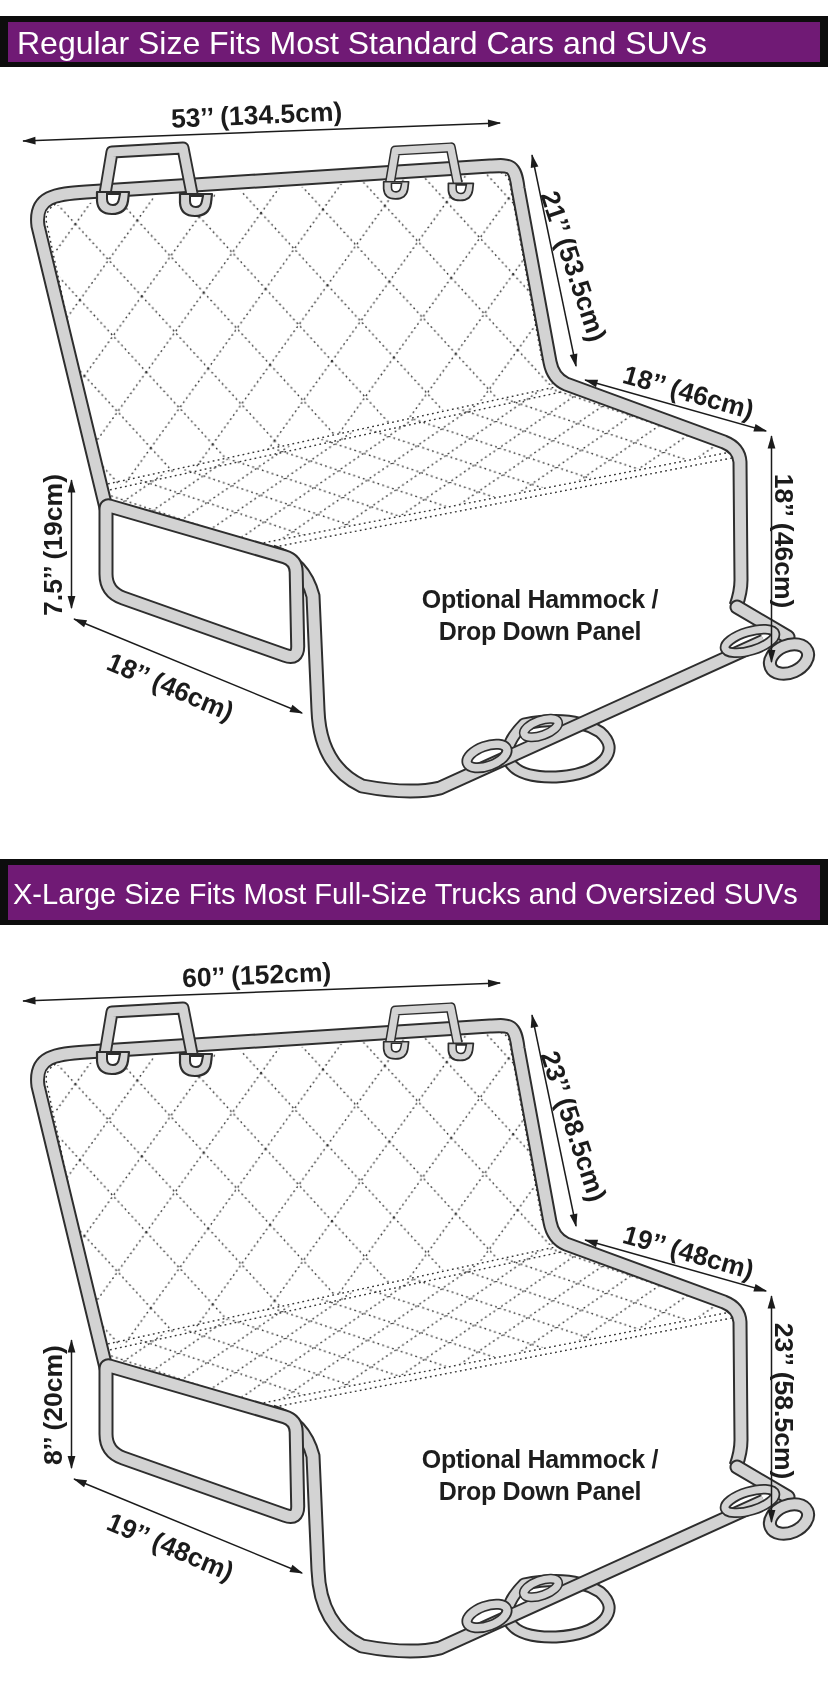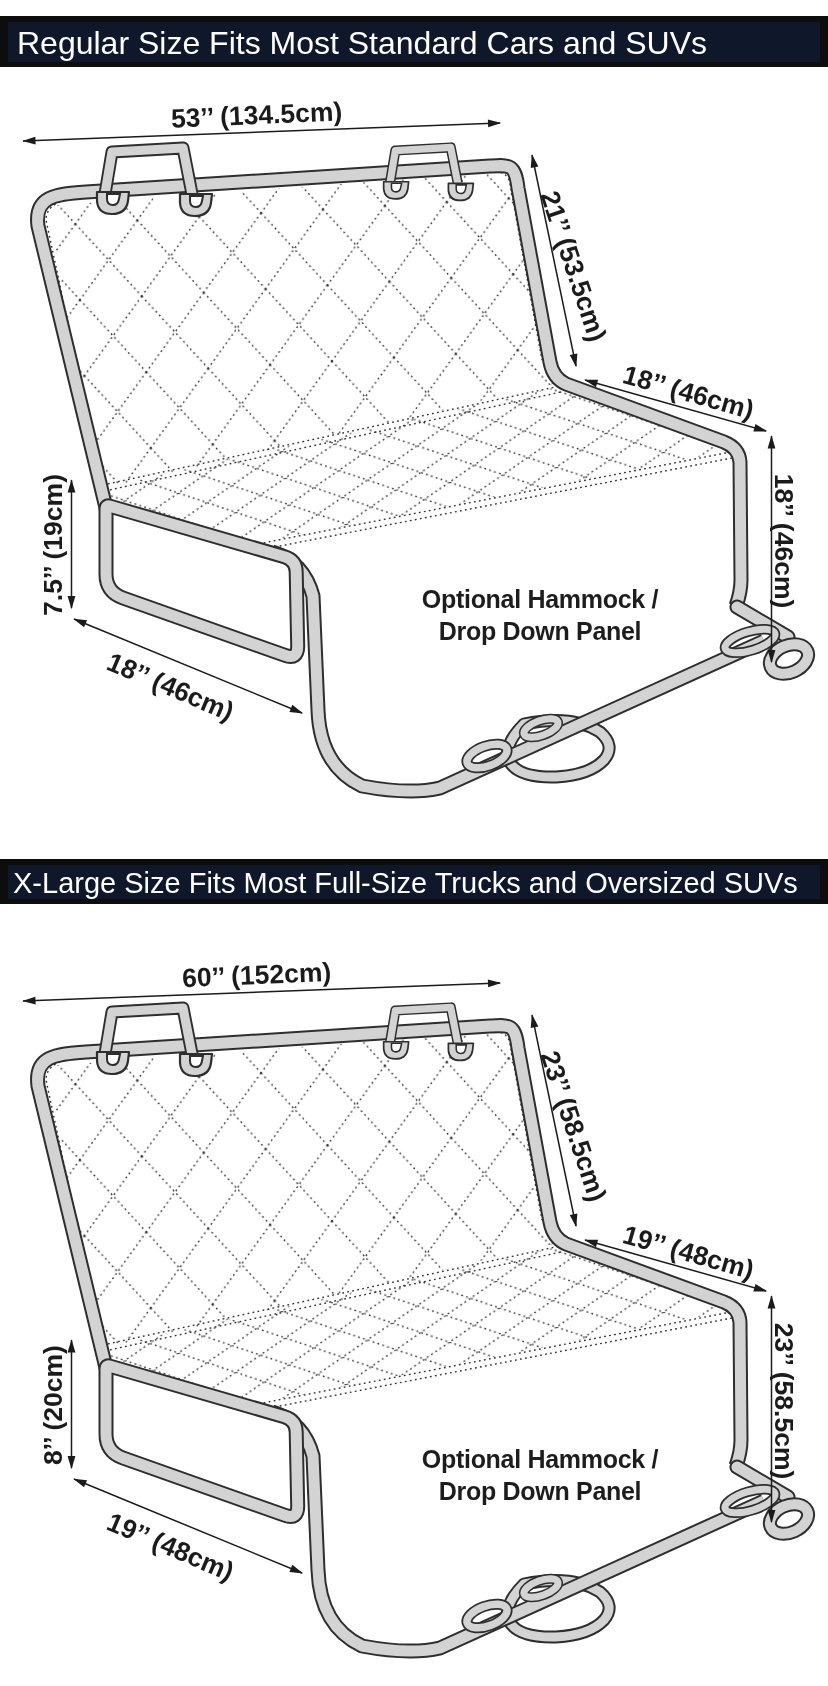--- a/index.html
+++ b/index.html
@@ -1,31 +1,31 @@
 <!DOCTYPE html>
 <html><head><meta charset="utf-8">
 <style>
 html,body{margin:0;padding:0;background:#ffffff;width:828px;height:1686px;overflow:hidden;}
 .hdr{position:absolute;left:0;width:828px;background:#0d0d0d;
   font-family:"Liberation Sans",sans-serif;color:#ffffff;}
-.hdr span{position:absolute;top:6px;bottom:5px;left:8px;right:8px;background:#0f172a;
+.hdr span{position:absolute;top:6px;bottom:5px;left:8px;right:8px;background:#701a75;
   display:flex;align-items:center;padding-left:9px;white-space:nowrap;text-align:center;}
 .lab{font-family:"Liberation Sans",sans-serif;font-weight:bold;font-size:26.5px;
   fill:#1b1b1b;text-anchor:middle;}
 .opt{font-family:"Liberation Sans",sans-serif;font-size:25px;font-weight:bold;letter-spacing:-0.3px;fill:#1d1d1d;text-anchor:middle;}
 .dim{stroke:#1b1b1b;stroke-width:1.5;}
 .dot{fill:none;stroke:#333333;stroke-width:1.4;stroke-dasharray:1.8 3.3;}
 </style></head>
 <body>
 
 <div class="hdr" style="top:16px;height:51px">
     <span style="font-size:32px;padding-top:3px">Regular Size Fits Most Standard Cars and SUVs</span>
   </div>
 
-<div class="hdr" style="top:859px;height:45px">
+<div class="hdr" style="top:859px;height:66px">
     <span style="font-size:29px;padding-top:3px;padding-left:5px">X-Large Size Fits Most Full-Size Trucks and Oversized SUVs</span>
   </div>
 <svg width="828" height="1686" viewBox="0 0 828 1686" style="position:absolute;top:0;left:0">
 <defs>
 <marker id="ae" markerWidth="15" markerHeight="11" refX="12.5" refY="5" orient="auto" markerUnits="userSpaceOnUse">
   <path d="M0.5,1.1 L13.8,5 L0.5,8.9 Z" fill="#1b1b1b"></path>
       </marker>
 <marker id="as" markerWidth="15" markerHeight="11" refX="1.5" refY="5" orient="auto" markerUnits="userSpaceOnUse">
   <path d="M14,1.1 L0.7,5 L14,8.9 Z" fill="#1b1b1b"></path>
       </marker>

